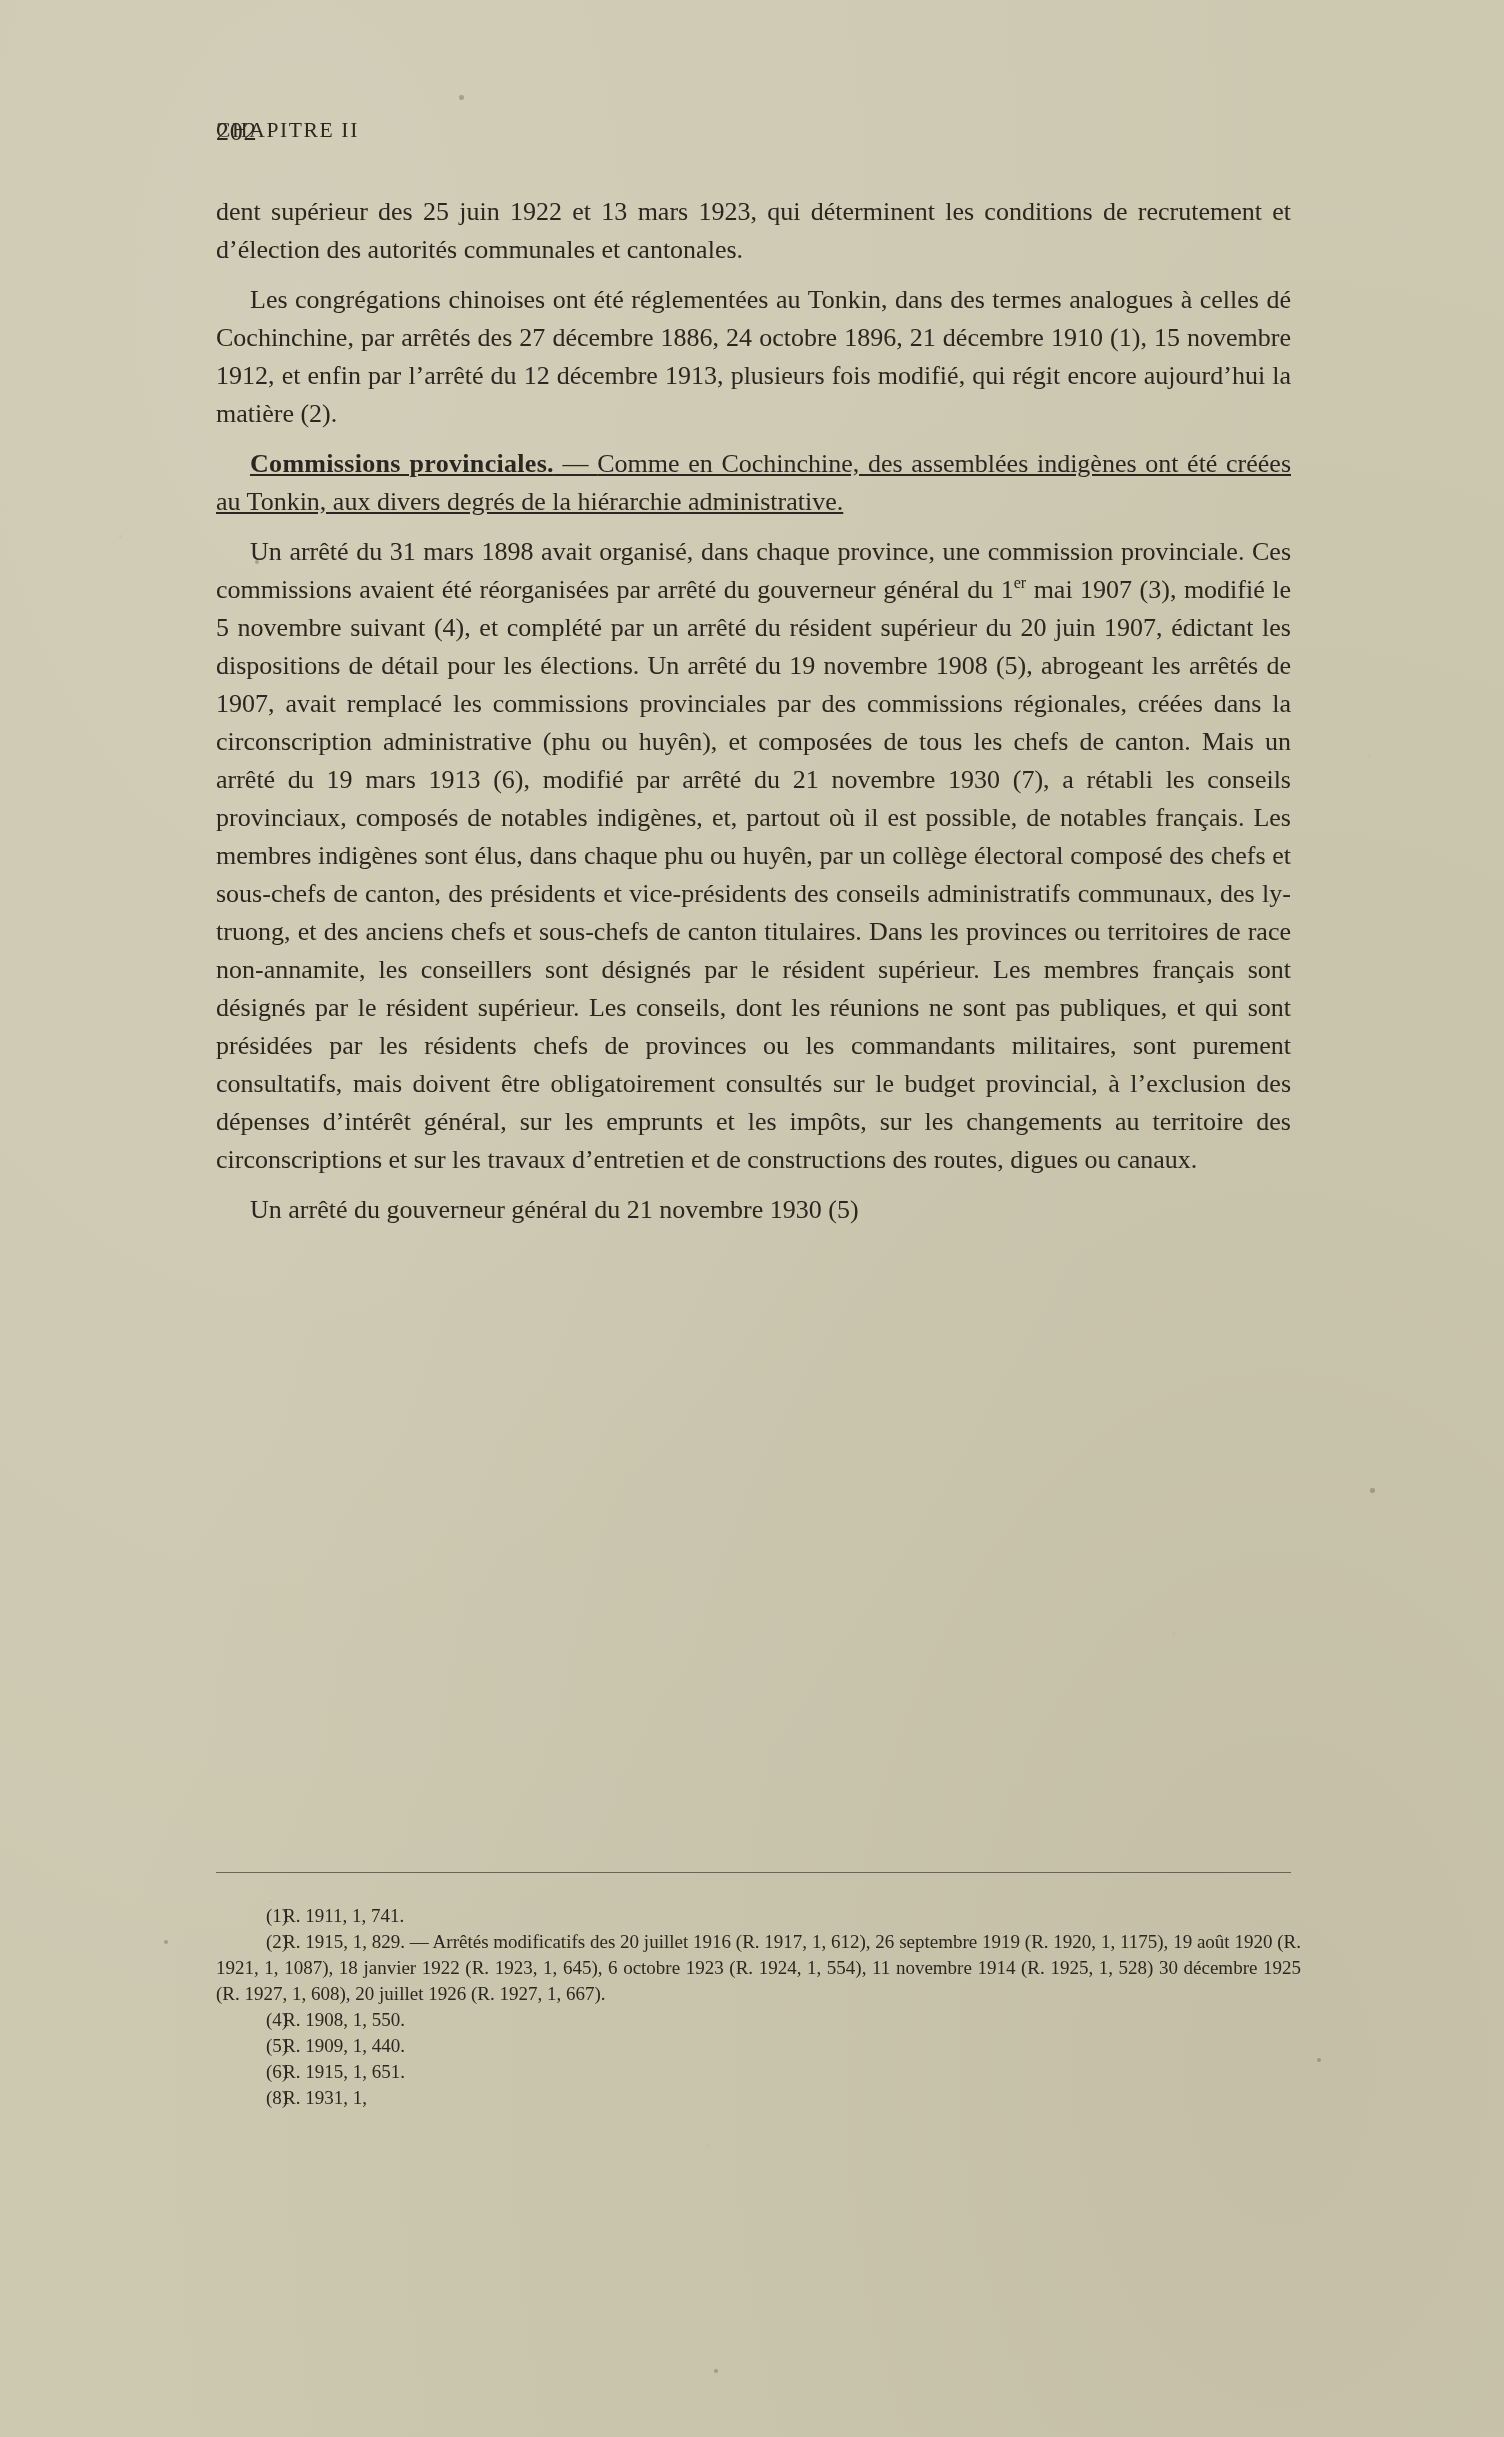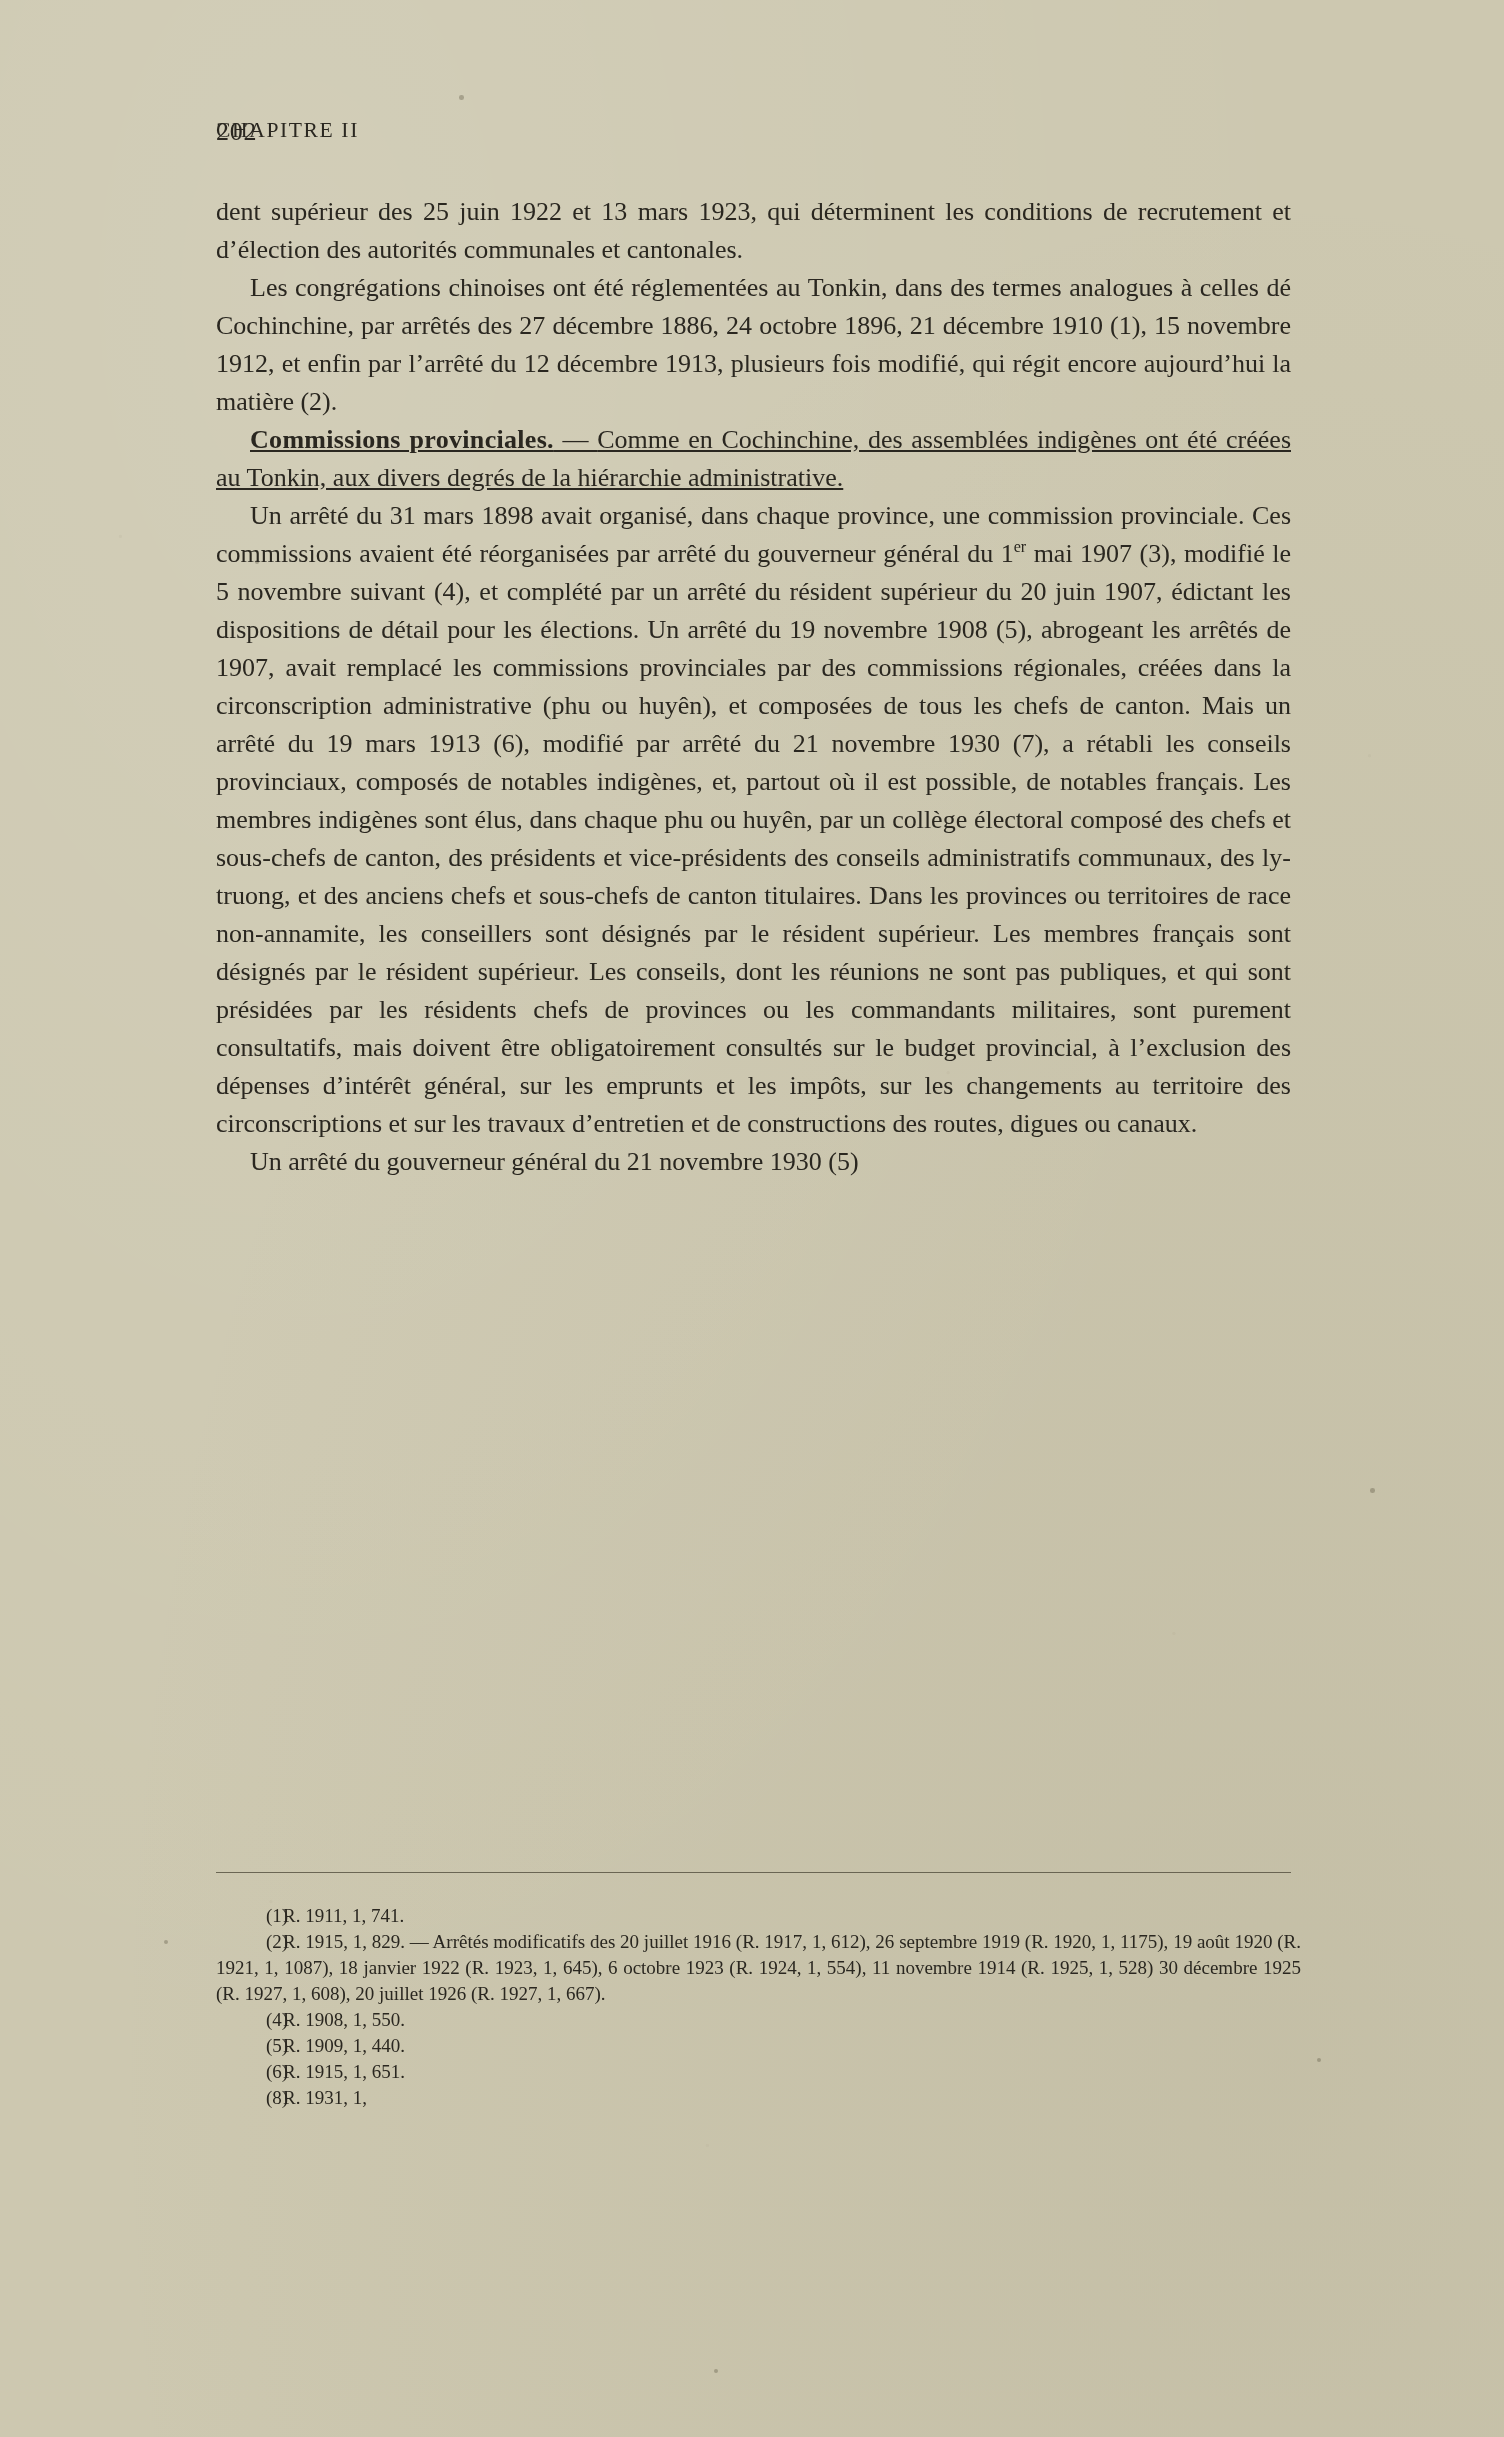--- a/index.html
+++ b/index.html
@@ -67,20 +67,21 @@
   p.body-par {
     margin: 0;
     font-size: 26px;
     line-height: 38px;
     text-align: justify;
     text-justify: inter-word;
     hyphens: manual;
   }
   p.indent {
     text-indent: 34px;
+    margin-top: 12px;
   }
   .section-head {
     font-weight: bold;
     letter-spacing: 0.3px;
   }
   .gap-top {
     margin-top: 34px;
     text-decoration: underline;
   }
   sup {

